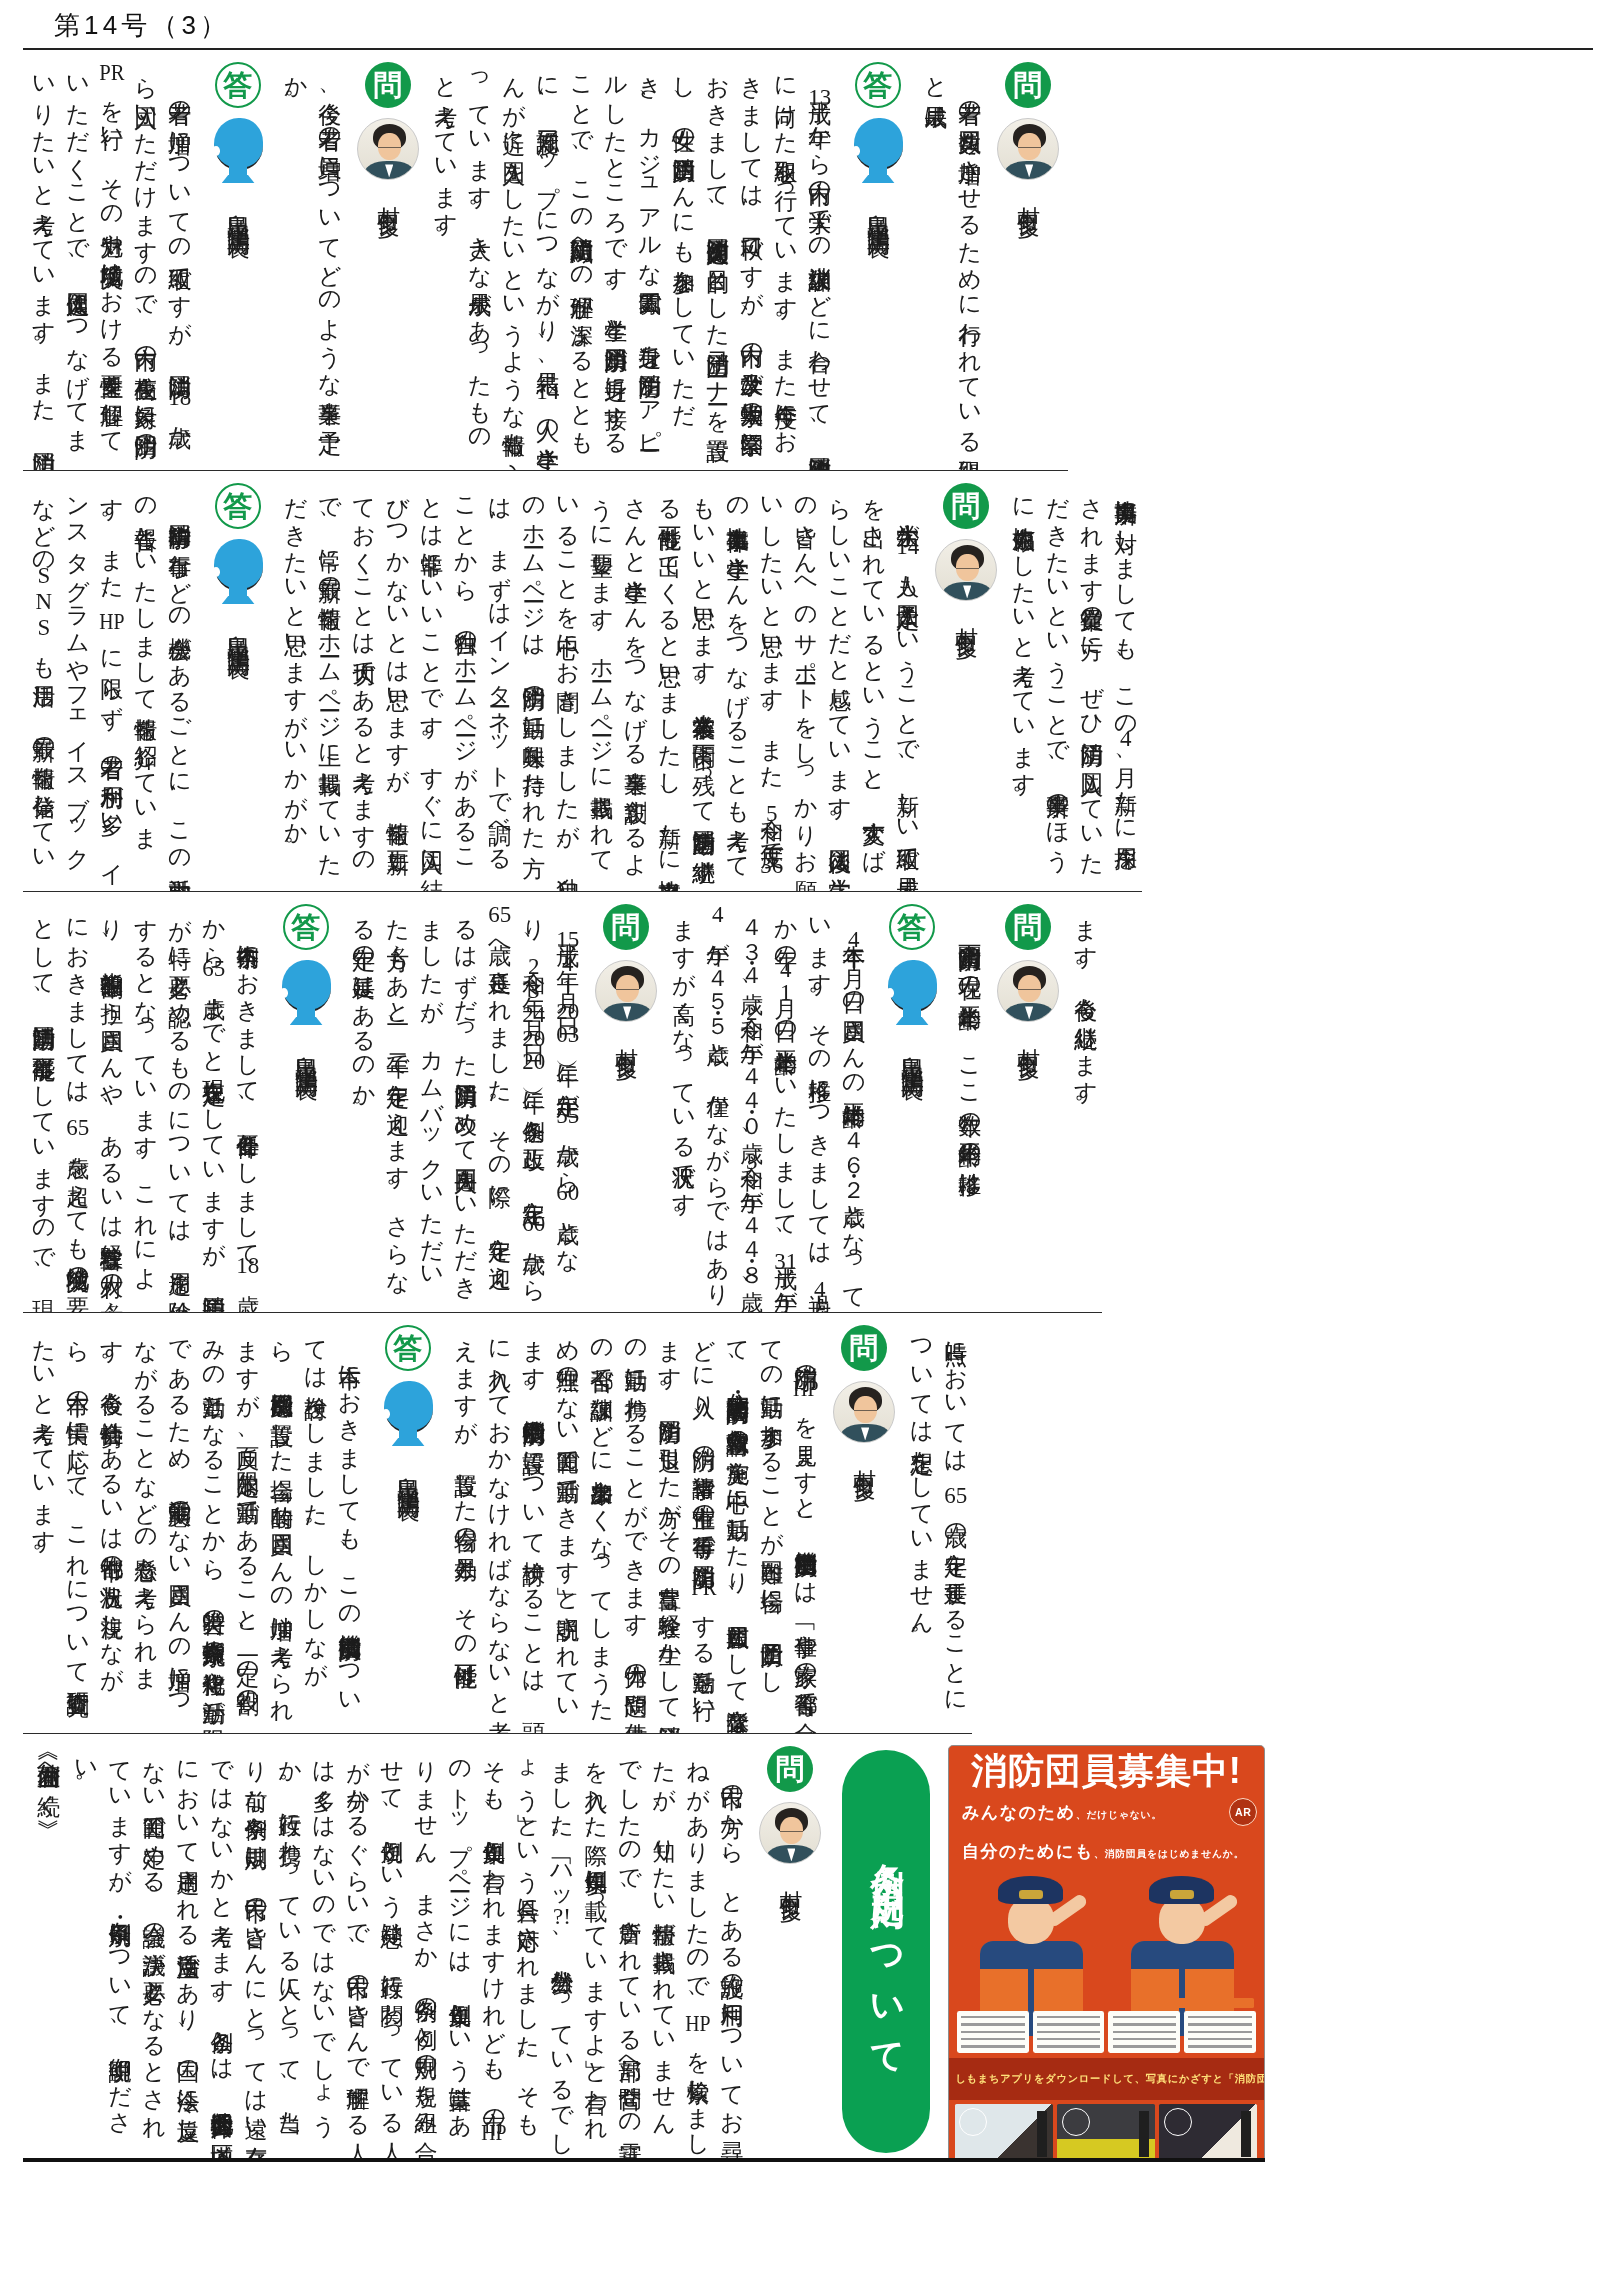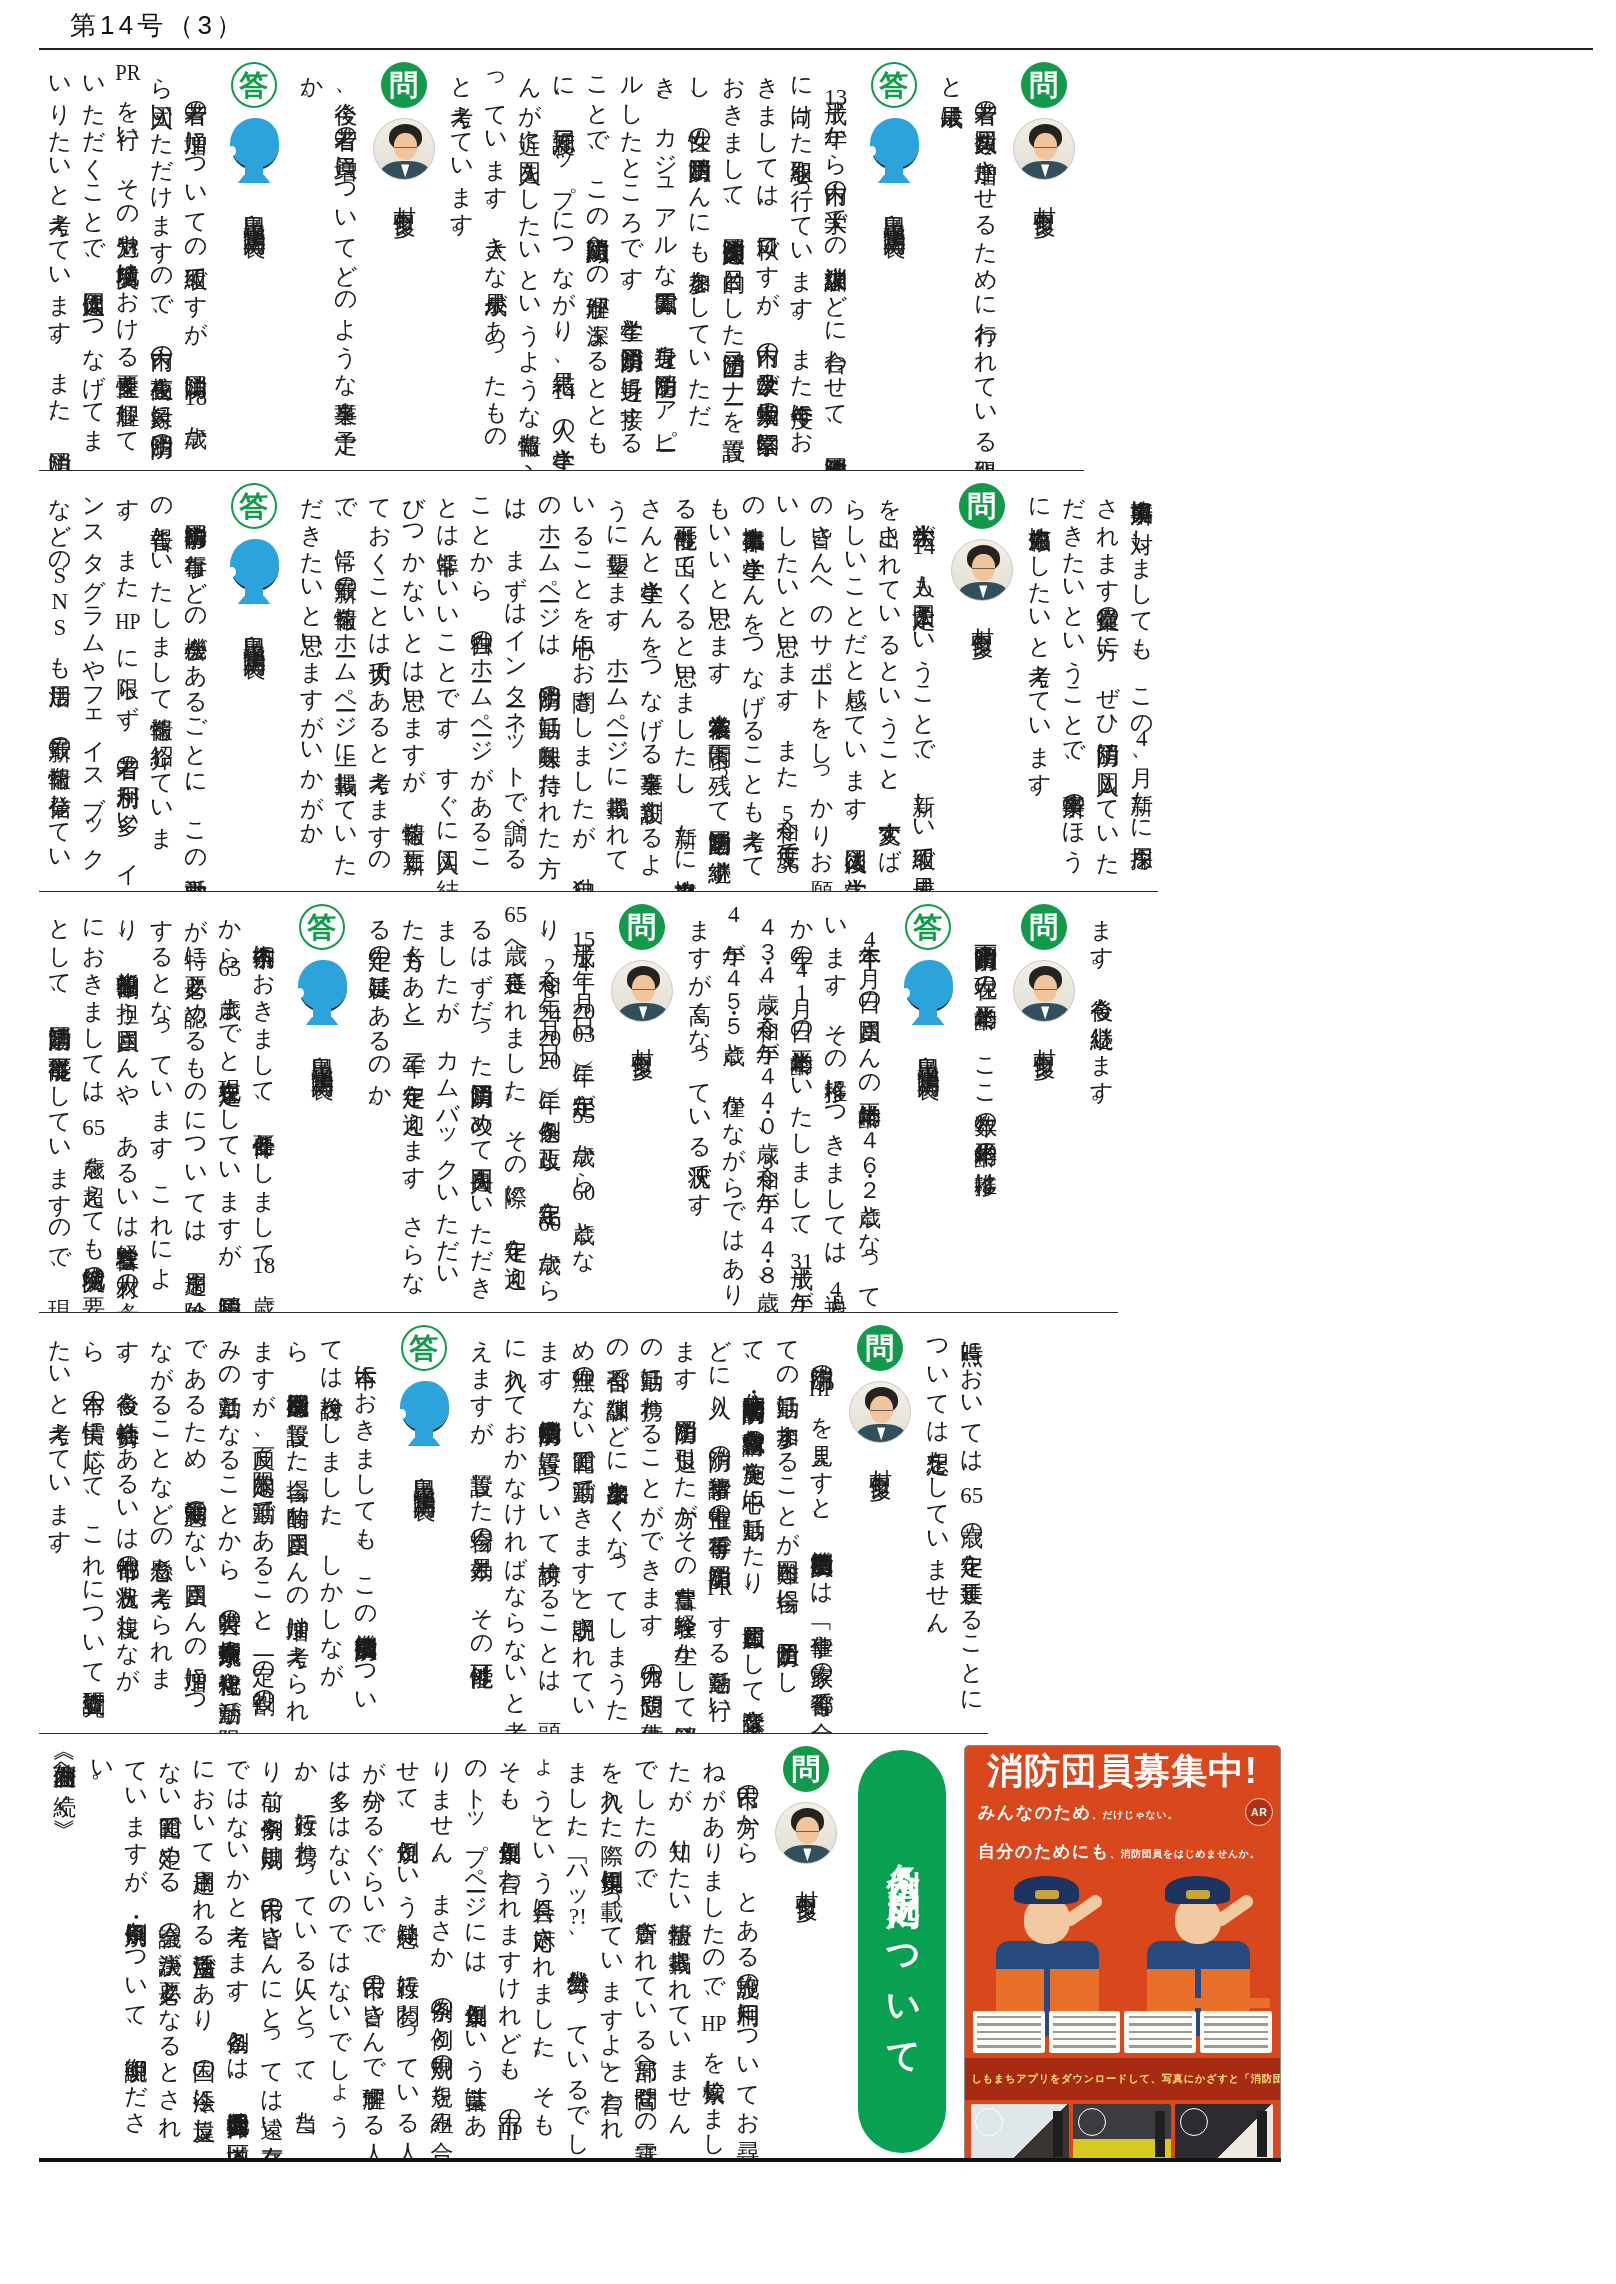--- a/index.html
+++ b/index.html
@@ -1,19 +1,19 @@
 <!DOCTYPE html>
 <html style="font-size:13px"><head>
 <meta charset="utf-8">
 <style>
   * { margin:0; padding:0; box-sizing:border-box; }
   html,body { background:#ffffff; }
   .page {
     position:relative; width:1616px; height:2284px; background:#fff;
-    font-family:"Liberation Serif","DejaVu Serif",serif; color:#1c1c1c; overflow:hidden;padding-left:16px;
+    font-family:"Liberation Serif","DejaVu Serif",serif; color:#1c1c1c; overflow:hidden;
   }
   .inner { margin:0 23px; }
   
   .head {
     padding:8.2px 0 4.9px 31px; font-family:"Liberation Sans",sans-serif;
     font-size:26px; letter-spacing:4.1px; color:#111; border-bottom:2.4px solid #222;
   }
   
   .band {
     height:421px; padding:10.6px 0 9px 0; border-bottom:1.6px solid #2b2b2b;

